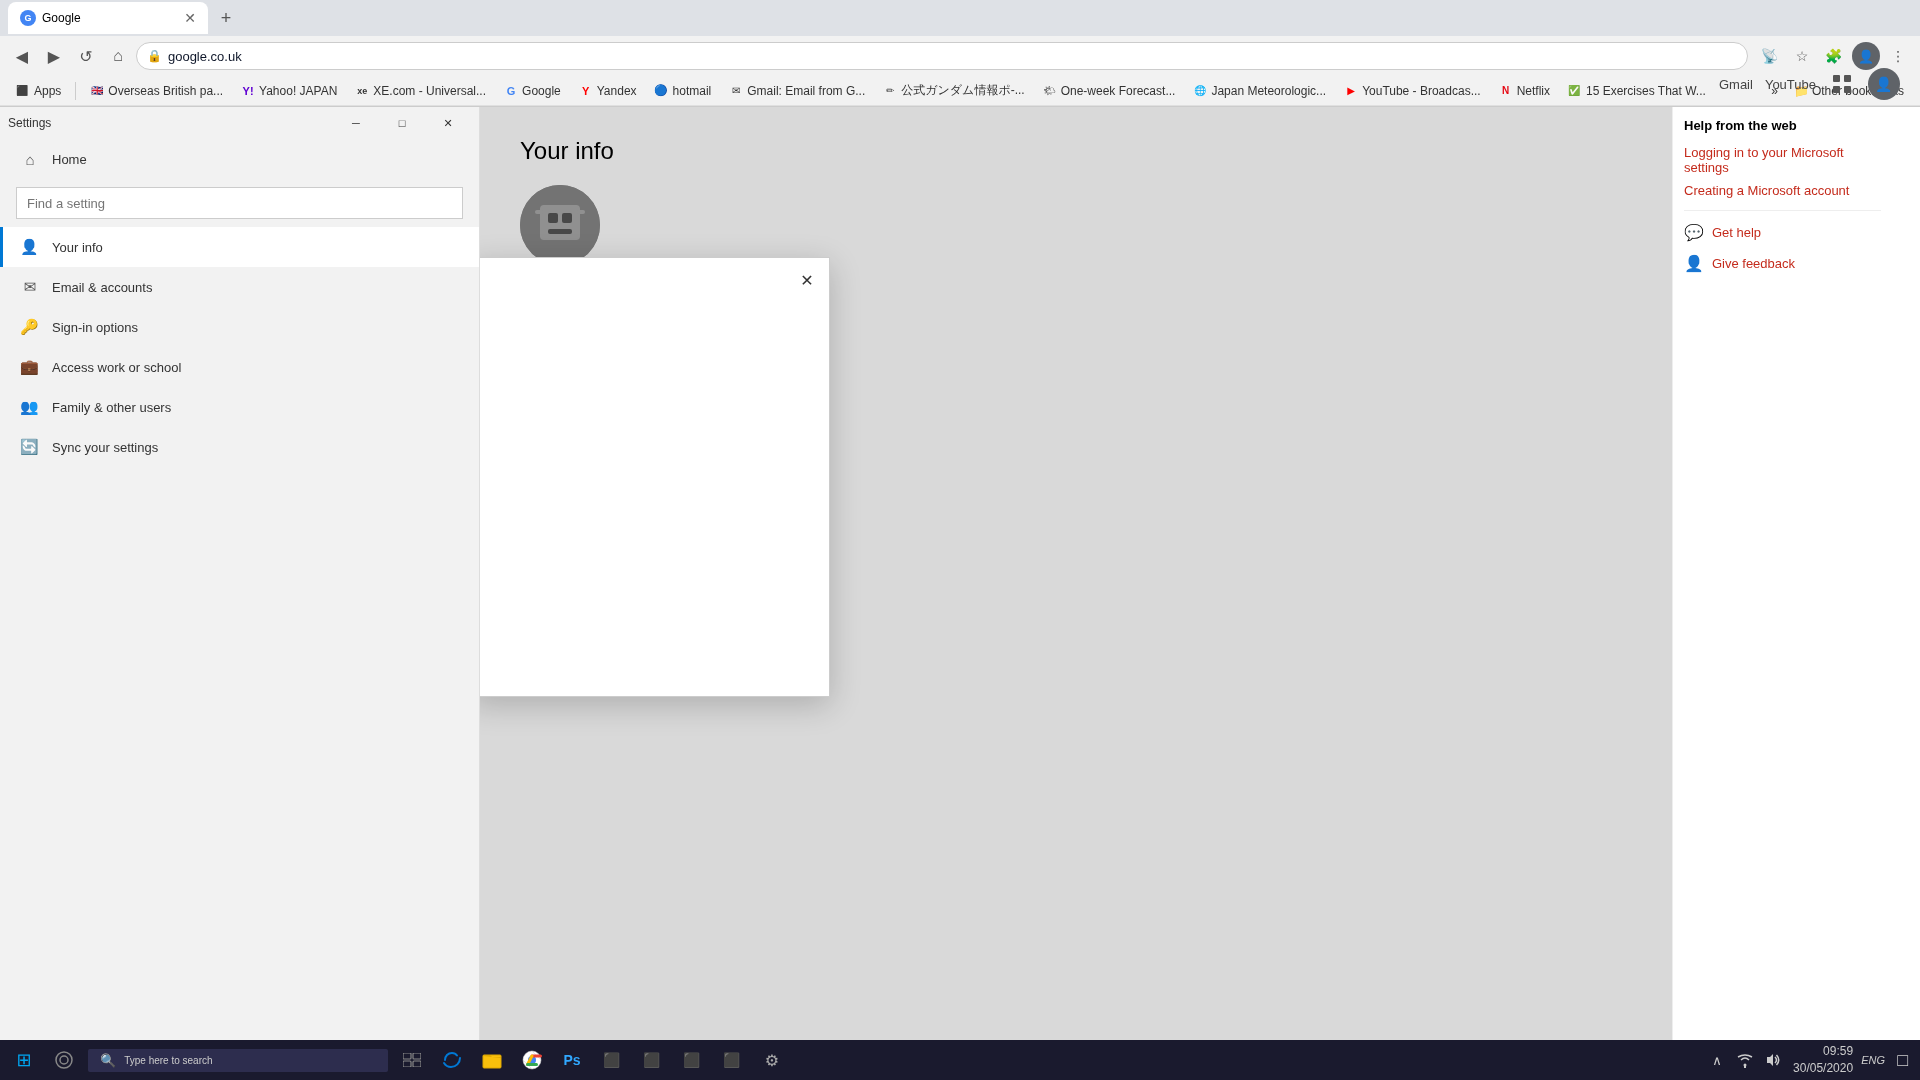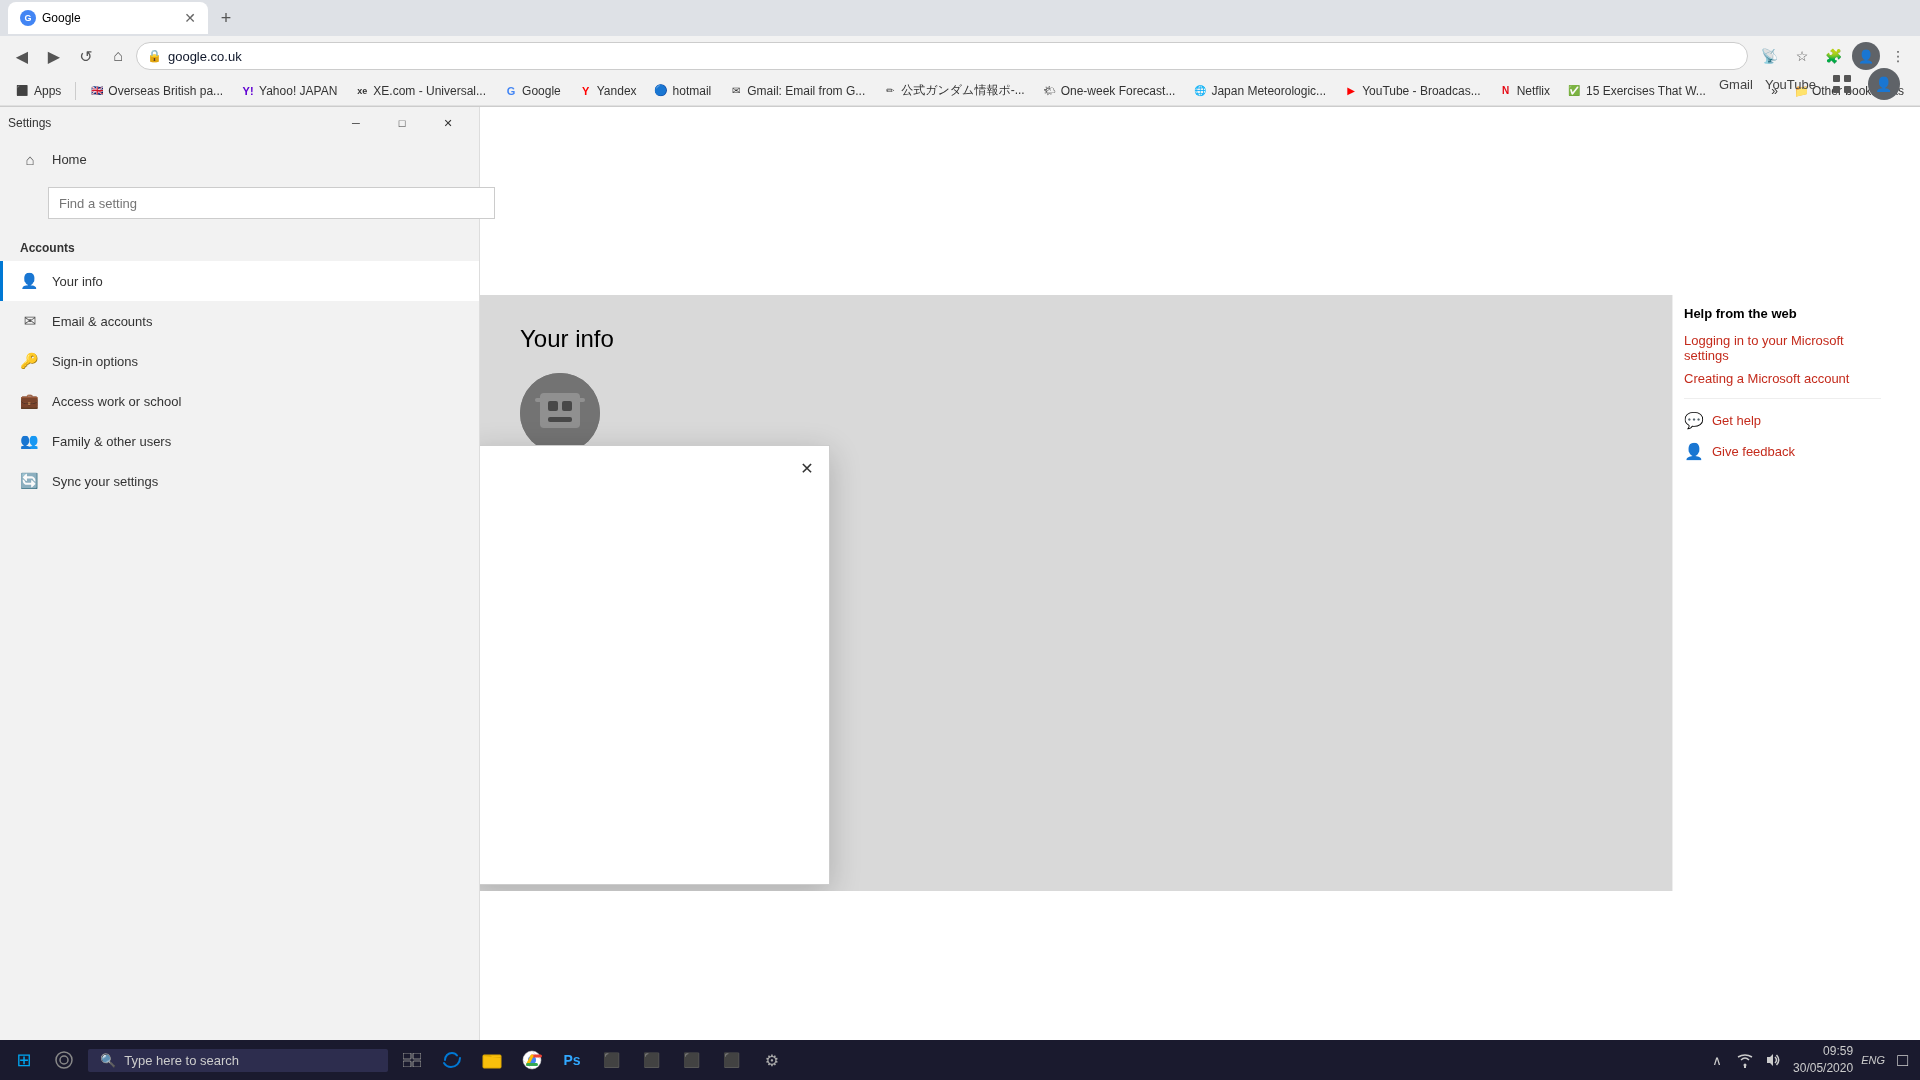--- a/index.html
+++ b/index.html
@@ -22,30 +22,30 @@
     .nav-icon-btn { width: 28px; height: 28px; display: flex; align-items: center; justify-content: center; cursor: pointer; color: #555; font-size: 14px; border-radius: 50%; border: none; background: none; }
 
     
     .bookmarks-bar { display: flex; align-items: center; height: 30px; background: #f2f2f2; padding: 0 8px; gap: 2px; border-bottom: 1px solid #e0e0e0; overflow: hidden; }
     .bookmark-item { display: flex; align-items: center; gap: 4px; padding: 2px 8px; border-radius: 4px; cursor: pointer; font-size: 12px; color: #333; white-space: nowrap; }
     .bookmark-favicon { width: 14px; height: 14px; display: flex; align-items: center; justify-content: center; font-size: 10px; }
     .bookmarks-more { margin-left: auto; font-size: 12px; cursor: pointer; padding: 2px 6px; color: #333; }
     .other-bookmarks { font-size: 12px; cursor: pointer; padding: 2px 8px; display: flex; align-items: center; gap: 3px; }
 
     
-    .main-area { display: flex; width: 1892px; height: calc(1080px - 108px); position: relative; align-items: center; }
+    .main-area { display: flex; width: 1892px; height: calc(1080px - 108px); position: relative; }
 
     
     .settings-panel { width: 480px; height: 100%; background: #f2f2f2; border-right: 1px solid #ddd; display: flex; flex-direction: column; }
     .settings-titlebar { display: flex; align-items: center; height: 32px; background: #f2f2f2; padding: 0 8px; justify-content: space-between; }
     .settings-title-text { font-size: 12px; color: #333; }
     .settings-win-controls { display: flex; gap: 0; }
     .win-ctrl { width: 46px; height: 32px; display: flex; align-items: center; justify-content: center; cursor: pointer; font-size: 11px; color: #333; }
     .settings-search { padding: 8px 16px; }
-    .settings-search input { width: 100%; height: 32px; border: 1px solid #ccc; background: #fff; padding: 0 32px 0 10px; font-size: 13px; outline: none; margin-left: 32px; }
+    .settings-search input { width: 100%; height: 32px; border: 1px solid #ccc; background: #fff; padding: 0 32px 0 10px; font-size: 13px; outline: none; }
     .settings-menu-item { display: flex; align-items: center; gap: 12px; padding: 10px 20px; cursor: pointer; font-size: 13px; color: #333; }
     .settings-menu-item.active { background: #fff; border-left: 3px solid #0078d4; padding-left: 17px; }
     .settings-menu-item .icon { width: 20px; height: 20px; display: flex; align-items: center; justify-content: center; font-size: 15px; color: #555; }
     .settings-section-label { padding: 14px 20px 6px; font-size: 12px; font-weight: 600; color: #333; }
 
     
     .settings-content { flex: 1; background: #fff; padding: 30px 40px; overflow-y: auto; position: relative; }
     .settings-content-title { font-size: 24px; font-weight: 300; color: #000; margin-bottom: 20px; }
 
     
@@ -75,21 +75,21 @@
     .option-icon.camera-icon { border-radius: 50%; }
     .option-text { font-size: 14px; color: #333; }
     .google-header-link { font-size: 13px; color: #444; cursor: pointer; text-decoration: none; }
     .google-grid-icon { width: 28px; height: 28px; display: flex; align-items: center; justify-content: center; color: #444; font-size: 18px; cursor: pointer; }
     .google-avatar { width: 32px; height: 32px; border-radius: 50%; background: #5f6368; display: flex; align-items: center; justify-content: center; color: white; font-size: 14px; }
 
     
     .taskbar { position: fixed; bottom: 0; left: 0; width: 1920px; height: 40px; background: #1a1a2e; display: flex; align-items: center; padding: 0 4px; z-index: 200; }
     .taskbar-start { width: 40px; height: 40px; display: flex; align-items: center; justify-content: center; cursor: pointer; }
     .taskbar-search { display: flex; align-items: center; background: #2d2d4e; border-radius: 2px; margin: 0 4px; padding: 4px 12px; gap: 8px; min-width: 300px; }
-    .taskbar-search-text { color: #ccc; font-size: 13px; }
+    .taskbar-search-text { color: #ccc; font-size: 10px; }
     .taskbar-icon { width: 40px; height: 40px; display: flex; align-items: center; justify-content: center; cursor: pointer; }
     .taskbar-tray { margin-left: auto; display: flex; align-items: center; gap: 8px; padding-right: 8px; }
     .tray-icons { display: flex; align-items: center; gap: 4px; }
     .tray-icon { width: 24px; height: 24px; display: flex; align-items: center; justify-content: center; color: #ccc; font-size: 13px; cursor: pointer; }
     .tray-time { color: #ccc; font-size: 12px; text-align: right; line-height: 1.4; cursor: pointer; }
     .tray-notification { color: #ccc; font-size: 18px; cursor: pointer; margin-left: 4px; }
 
     
     .win-logo { color: #00a4ef; font-size: 18px; }
 
@@ -221,21 +221,20 @@
 
     <div class="settings-menu-item">
       <span class="icon">⌂</span>
       <span>Home</span>
     </div>
 
     <div class="settings-search">
       <input type="text" style="width: 100%; height: 32px; border: 1px solid rgb(204, 204, 204); padding: 0px 30px 0px 10px; font-size: 13px; outline: none; background: rgb(255, 255, 255);" placeholder="Find a setting">
     </div>
 
-    <div class="settings-section-label">Accounts</div>
 
     <div class="settings-menu-item active">
       <span class="icon">👤</span>
       <span>Your info</span>
     </div>
     <div class="settings-menu-item">
       <span class="icon">✉</span>
       <span>Email &amp; accounts</span>
     </div>
     <div class="settings-menu-item">

